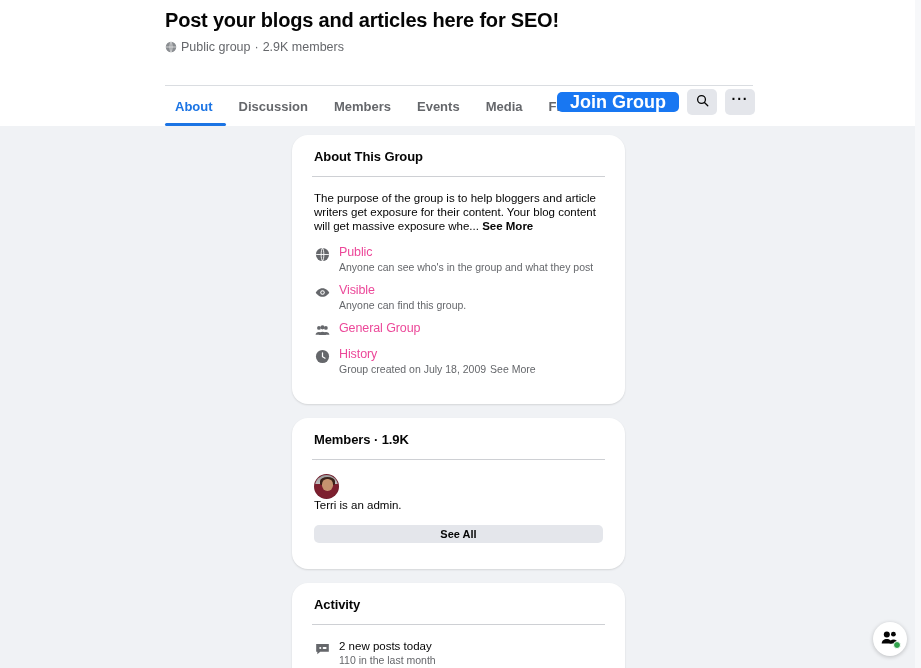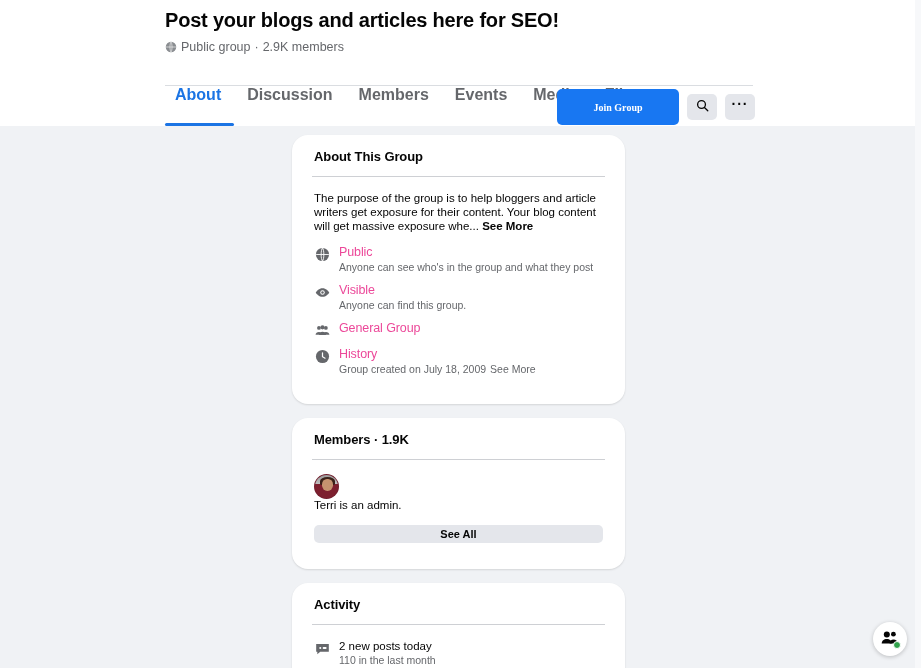--- a/index.html
+++ b/index.html
@@ -64,23 +64,23 @@
     align-items: center;
   }
   .tabs {
     display: flex;
     align-items: stretch;
     height: 40px;
   }
   .tab {
     position: relative;
     display: flex;
-    align-items: flex-start;
+    align-items: center;
     padding: 0 13px;
-    font-size: 16px;
+    font-size: 13px;
     font-weight: bold;
     color: #65676b;
     cursor: pointer;
     white-space: nowrap;
   }
   .tab:first-child { padding-left: 10px; }
   .tab.active { color: #1b74e4; }
   .tab.active::after {
     content: "";
     position: absolute;
@@ -92,29 +92,29 @@
   .nav-actions {
     position: absolute;
     right: 0;
     top: 3px;
     display: flex;
     align-items: center;
     gap: 8px;
   }
   .join-btn {
     width: 122px;
-    height: 36px;
+    height: 20px;
     background: #1877f2;
     color: #ffffff;
-    font-size: 10px;
+    font-size: 18px;
     font-weight: bold;
     border: none;
     border-radius: 5px;
     cursor: pointer;
-    font-family: Liberation Serif, serif;
+    font-family: Liberation Sans, sans-serif;
     display: flex;
     align-items: center;
     justify-content: center;
   }
   .icon-btn {
     width: 30px;
     height: 26px;
     background: #e4e6eb;
     border: none;
     border-radius: 5px;

